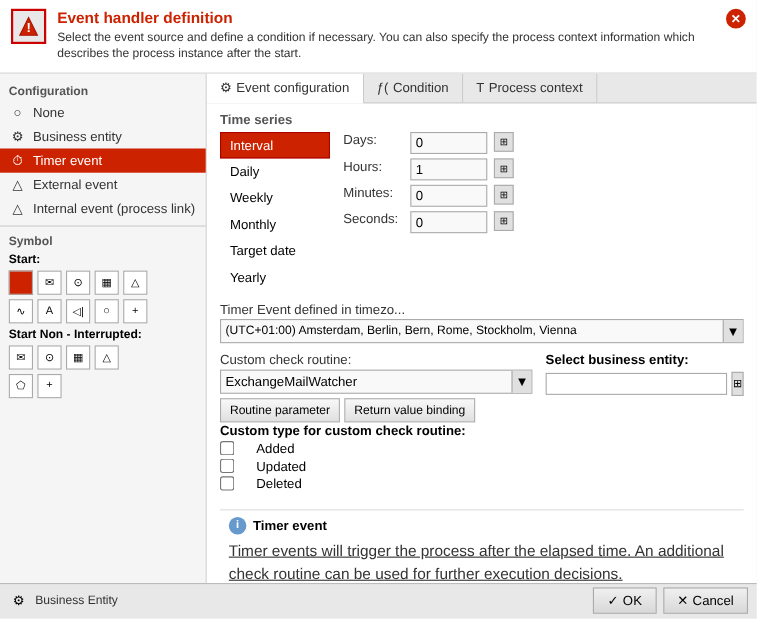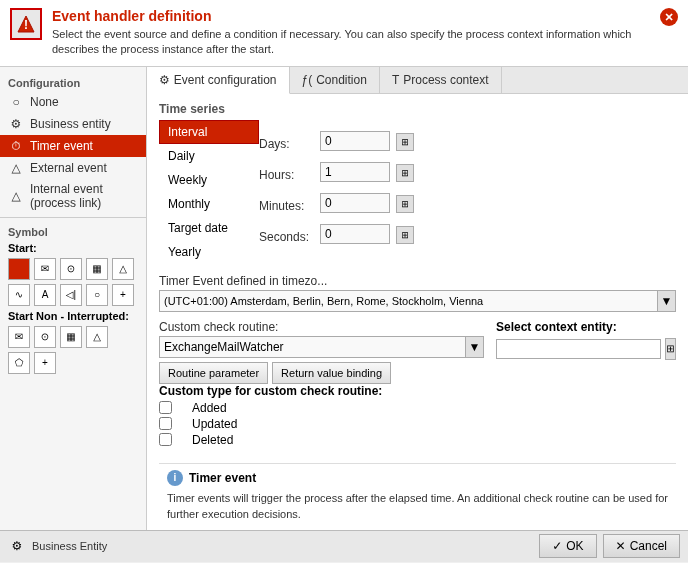--- a/index.html
+++ b/index.html
@@ -36,21 +36,21 @@
     }
 
     
     .main-area {
       display: flex;
       height: calc(563px - 68px - 32px);
     }
 
     
     .sidebar {
-      width: 147px;
+      width: 188px;
       background: #f5f5f5;
       border-right: 1px solid #ccc;
       padding: 6px 0;
       flex-shrink: 0;
     }
     .sidebar-section-title {
       font-size: 11px; font-weight: bold; color: #555;
       padding: 4px 8px 2px;
     }
     .sidebar-item {
@@ -112,35 +112,35 @@
       margin-bottom: -1px;
     }
     .tab-icon { font-size: 12px; }
 
     
     .tab-content { padding: 8px 12px; }
 
     .section-label { font-size: 12px; font-weight: bold; color: #555; margin-bottom: 4px; }
 
     
-    .time-series-area { display: flex; gap: 0; margin-bottom: 10px; }
+    .time-series-area { display: flex; gap: 12px; margin-bottom: 10px; }
     .time-series-list { width: 100px; flex-shrink: 0; }
     .ts-item {
       padding: 4px 8px;
       cursor: pointer;
       border: 1px solid transparent;
       font-size: 12px;
     }
     .ts-item.active {
       background: #cc2200; color: white;
       border-color: #aa0000;
     }
 
     .time-fields { flex: 1; }
-    .time-field-row { display: flex; align-items: flex-end; margin-bottom: 4px; gap: 6px; margin-top: 11px; }
+    .time-field-row { display: flex; align-items: flex-start; margin-bottom: 4px; gap: 6px; }
     .time-field-label { font-size: 12px; color: #333; width: 55px; flex-shrink: 0; }
     .time-field-input {
       width: 70px; height: 20px;
       border: 1px solid #aaa;
       background: #f9f9f9;
       padding: 0 4px;
       font-size: 12px;
     }
     .field-btn {
       width: 18px; height: 18px;
@@ -221,21 +221,21 @@
       display: flex; align-items: center; gap: 6px;
       font-size: 12px; font-weight: bold; margin-bottom: 4px;
     }
     .info-icon {
       width: 16px; height: 16px;
       background: #6699cc;
       border-radius: 50%;
       display: flex; align-items: center; justify-content: center;
       color: white; font-size: 10px; font-weight: bold;
     }
-    .timer-info p { font-size: 11px; color: #333; line-height: 1.5; }
+    .timer-info p { font-size: 14px; color: #333; line-height: 1.5; text-decoration: underline; }
 
     
     .footer {
       height: 32px;
       background: #e8e8e8;
       border-top: 1px solid #bbb;
       display: flex;
       align-items: center;
       padding: 0 8px;
     }
@@ -418,21 +418,21 @@
               <input type="checkbox" style="">
               <span>Updated</span>
             </div>
             <div class="checkbox-row">
               <input type="checkbox" style="">
               <span>Deleted</span>
             </div>
           </div>
         </div>
         <div class="right-col">
-          <div class="business-entity-header">Select context entity:</div>
+          <div class="business-entity-header">Select business entity:</div>
           <div class="be-search-row">
             <input class="be-search" type="text" style="">
             <div class="be-icon-btn">⊞</div>
           </div>
         </div>
       </div>
 
       <div class="timer-info">
         <div class="timer-info-header">
           <div class="info-icon">i</div>

